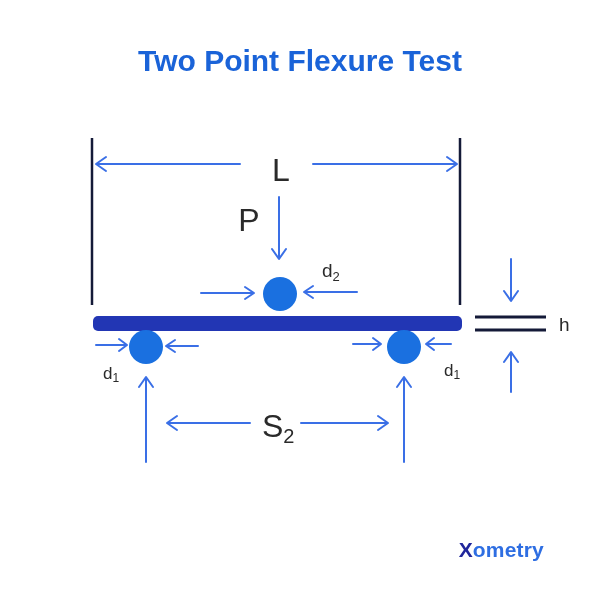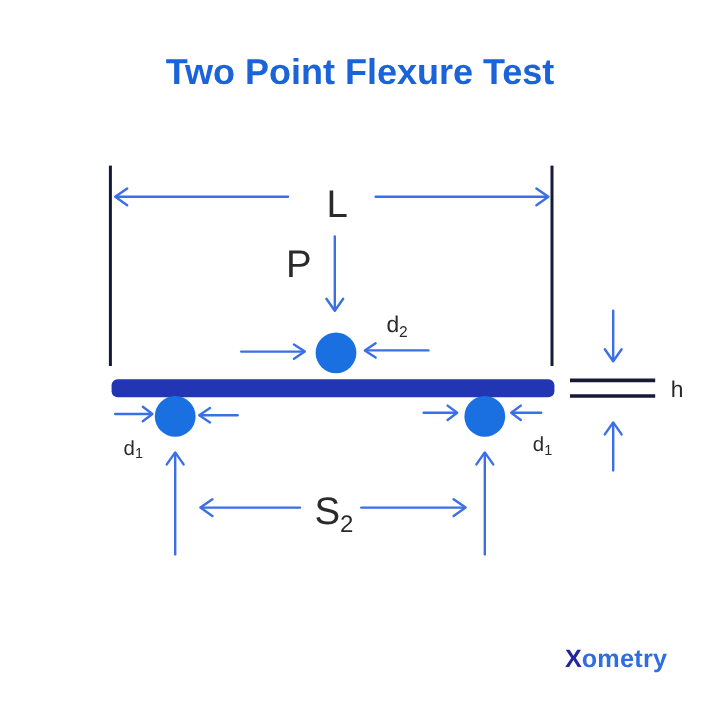--- a/index.html
+++ b/index.html
@@ -51,21 +51,21 @@
     font-family:"Liberation Sans", sans-serif;
   }
   .lbl-big{ font-size:32px; }
   .lbl-med{ font-size:19px; }
   .lbl-small{ font-size:17px; }
   .sub-big{ font-size:20px; }
   .sub-med{ font-size:13px; }
   .sub-small{ font-size:12px; }
   .logo{
     position:absolute;
-    right:44px;
+    right:56px;
     bottom:38px;
     font-size:21px;
     white-space:nowrap;
   }
   .logo .mark{
     color:var(--logo-x-dark);
     font-weight:700;
   }
   .logo .rest{
     color:var(--logo-text-blue);

